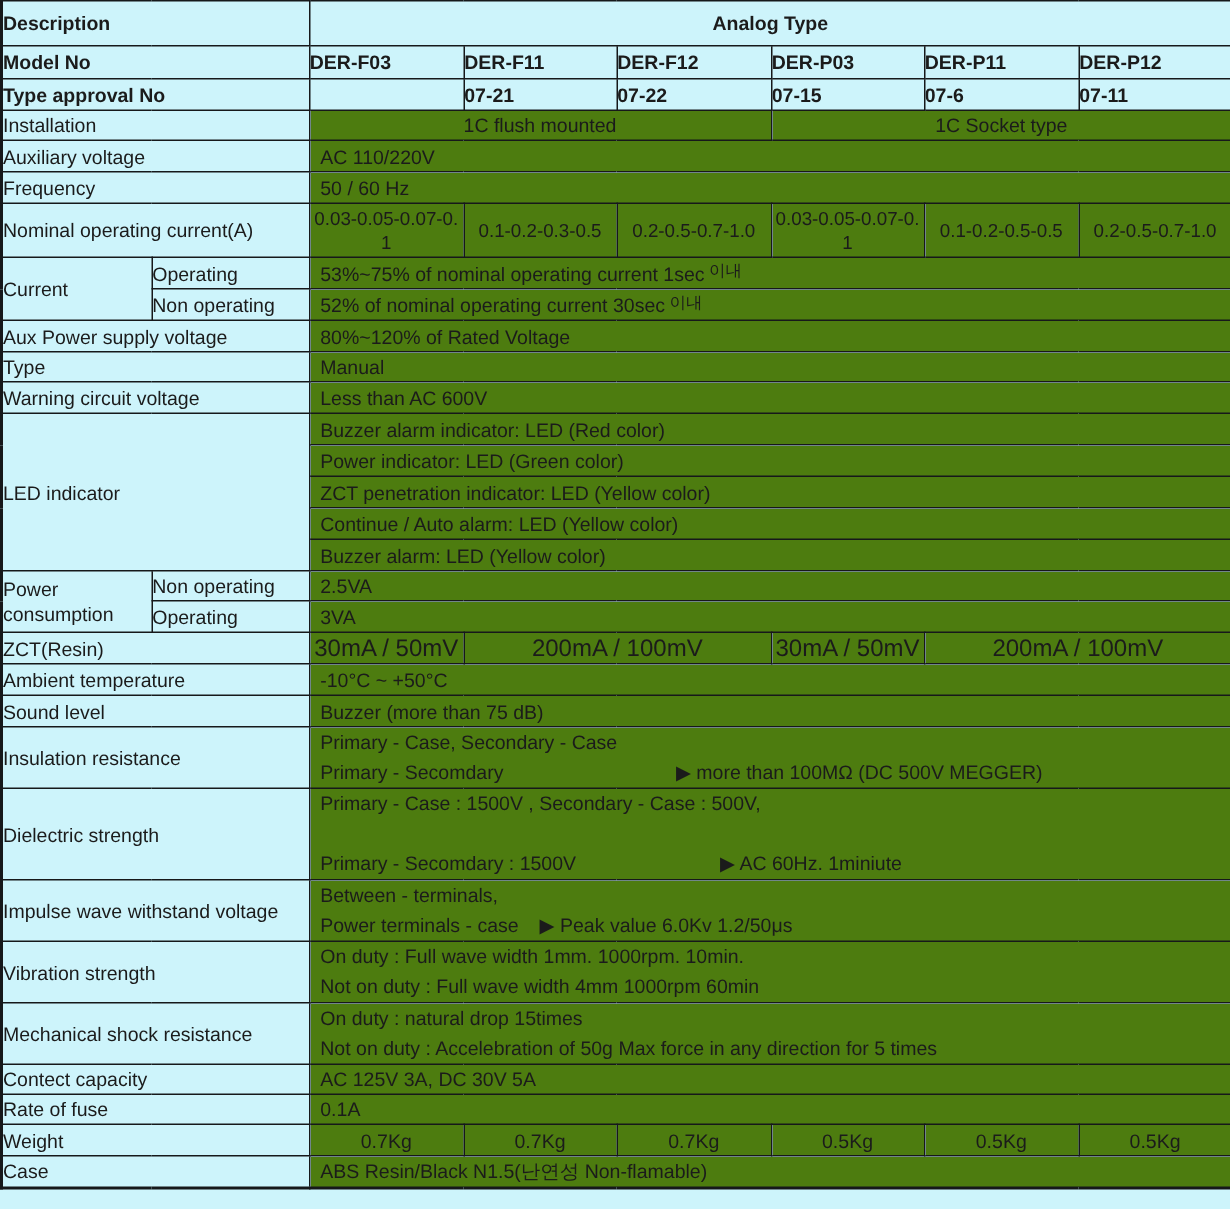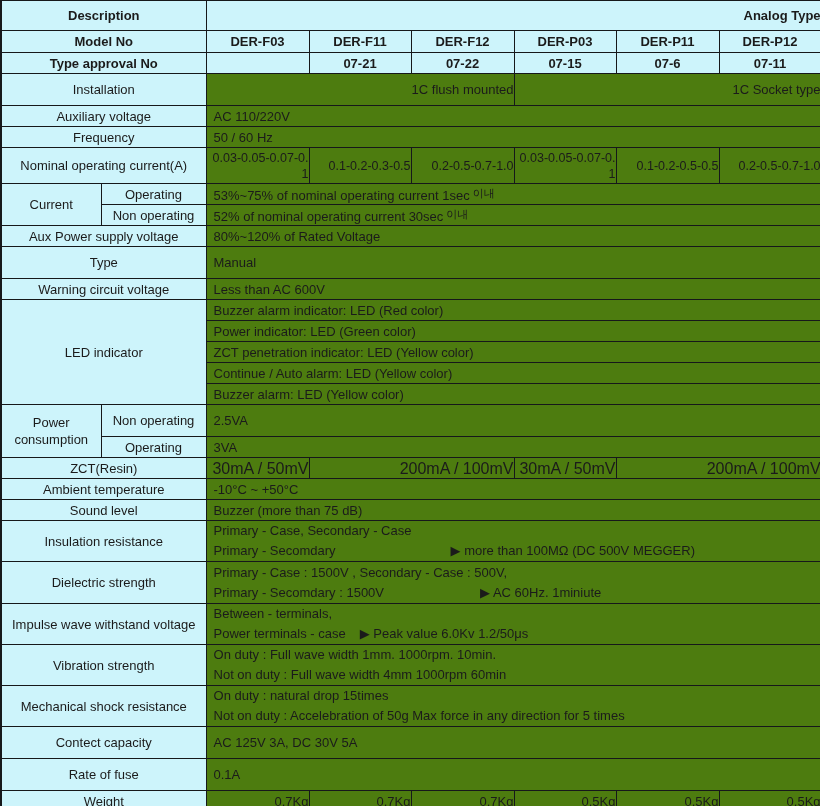--- a/index.html
+++ b/index.html
@@ -19,33 +19,33 @@
     border-top:0;
   }
   td{
     border:1px solid #16181a;
     font-size:13px;
     line-height:17px;
     padding:0;
     overflow:hidden;
     vertical-align:middle;
   }
-  .lbl{background:#cdf4fb;text-align:center;}
+  .lbl{background:#cdf4fb;}
   .val{background:#4d7c0f;text-align:left;padding-left:7px;}
-  .ctr{text-align:right;padding-left:0;}
+  .ctr{text-align:center;padding-left:0;}
   .hdr{font-weight:bold;}
   .brk{word-break:break-all;line-height:16px;font-size:12.5px;}
   .zct{font-size:16px;}
   .line{display:block;line-height:20px;white-space:nowrap;}
   .sup{font-size:11px;vertical-align:3px;margin-left:3px;}
   .note{display:inline-block;}
   .gap-ins{margin-left:88px;padding-left:27px;}
-  .gap-die{margin-left:96px;}
+  .gap-die{margin-left:96px;margin-top:20px;}
   .gap-imp{margin-left:14px;}
-  .r20{height:32px}.r21{height:21px}.r22{height:22px}.r30{height:30px}
+  .r20{height:20px}.r21{height:21px}.r22{height:22px}.r30{height:30px}
   .r36{height:36px}.r38{height:38px}.r41{height:41px}.r42{height:42px}
 </style>
 </head>
 <body>
 
 <table>
   <colgroup>
     <col style="width:100px">
       <col style="width:105px">
     <col style="width:103px">

